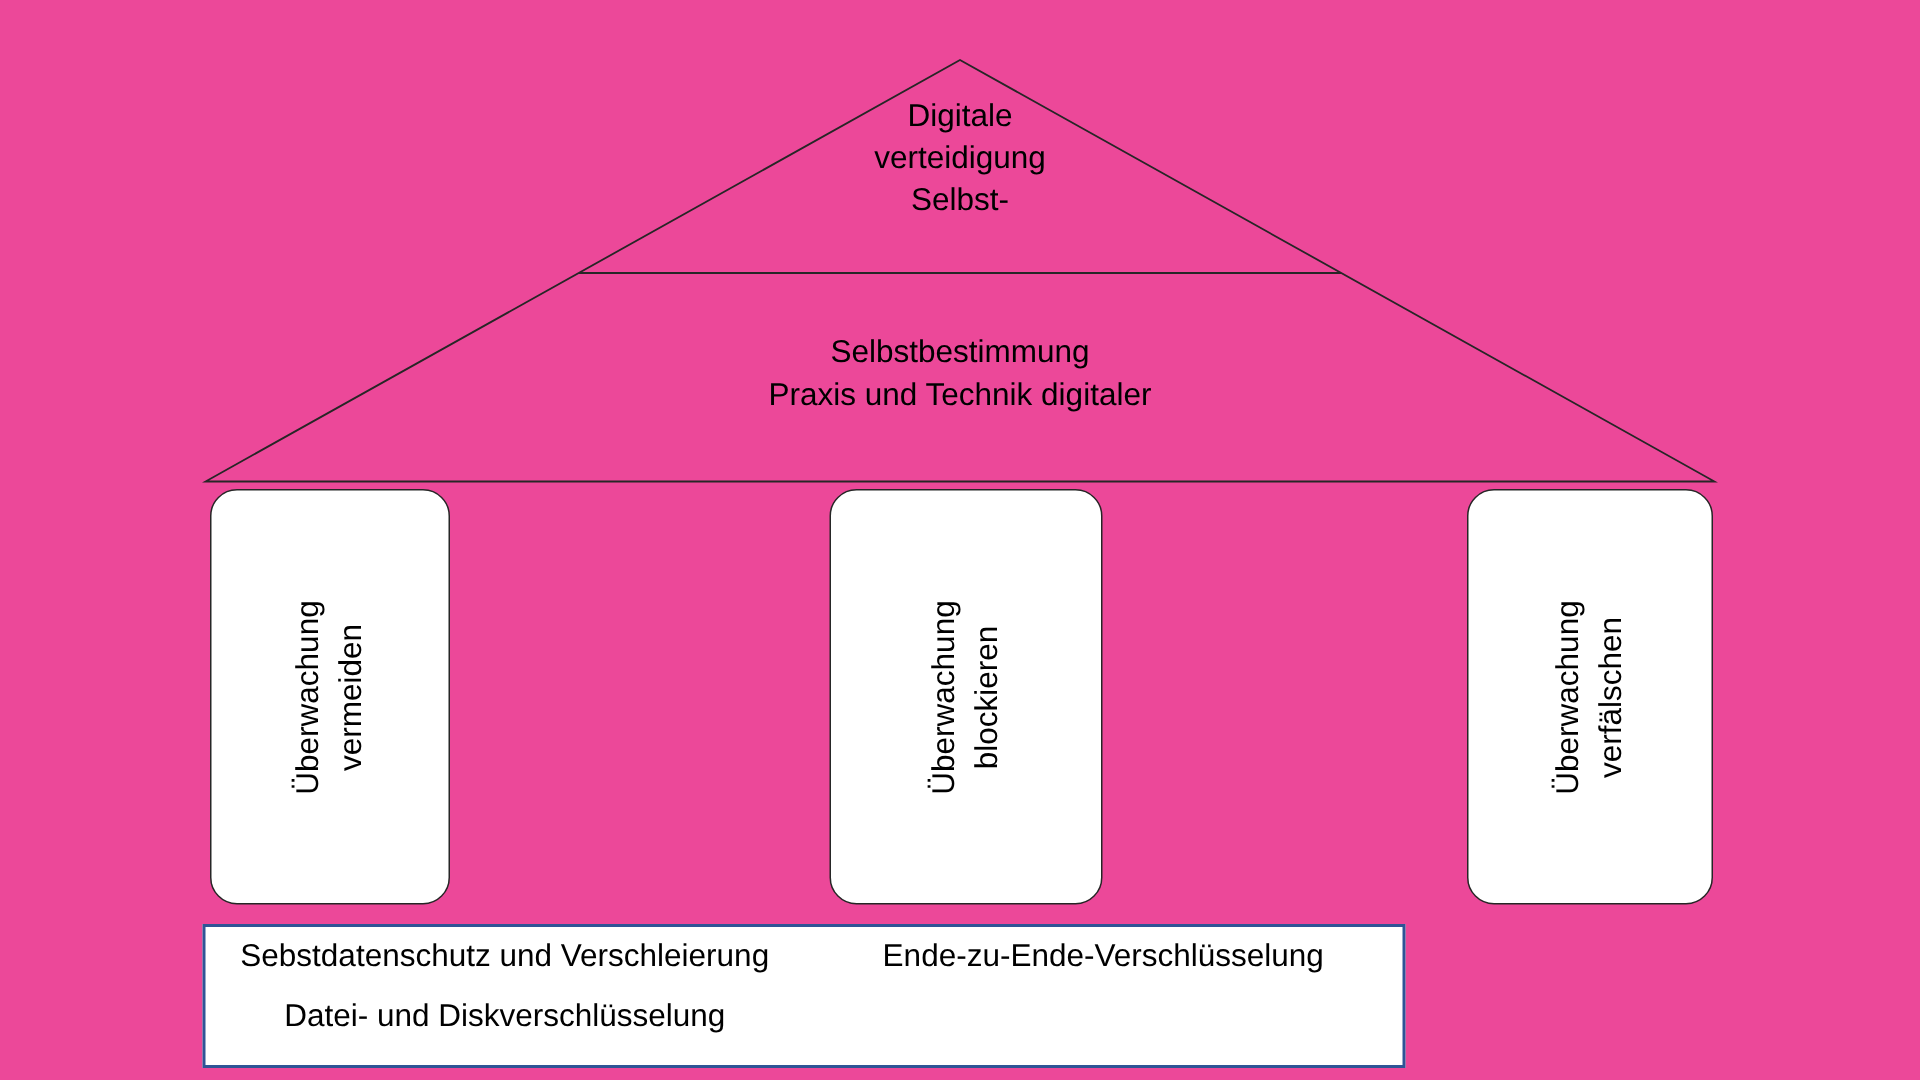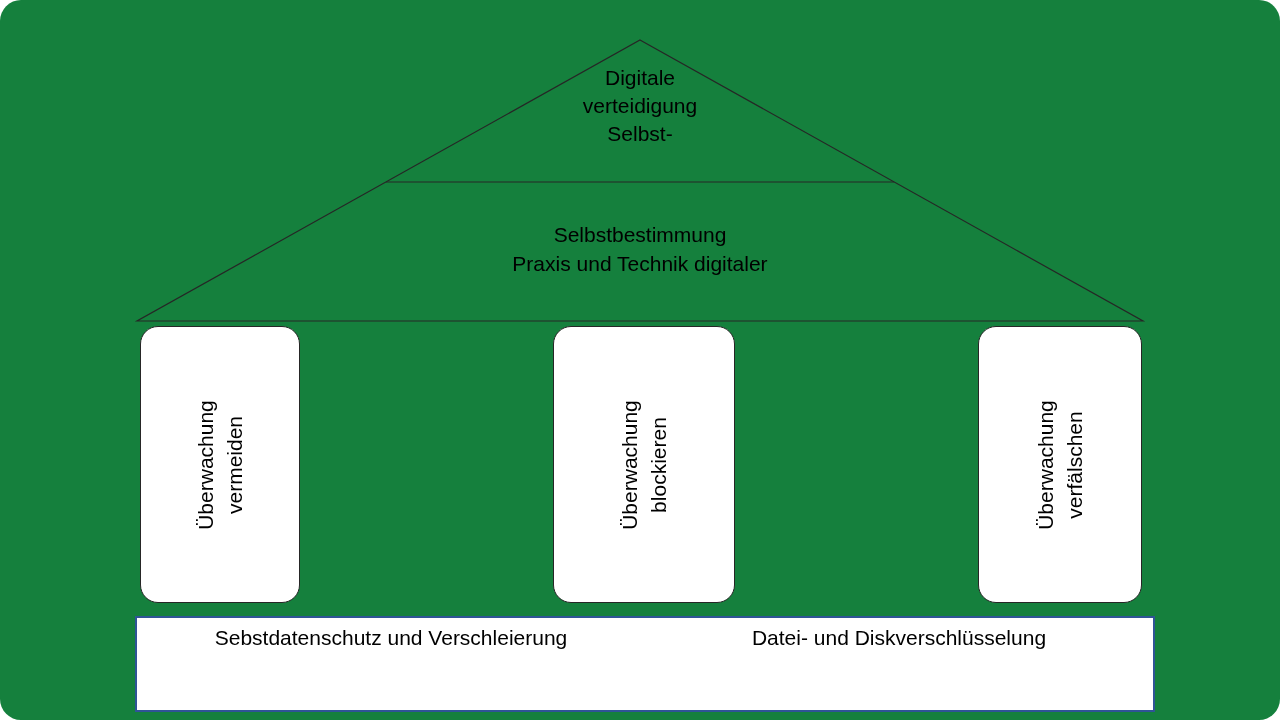--- a/index.html
+++ b/index.html
@@ -5,24 +5,23 @@
   html, body {
     margin: 0;
     padding: 0;
     background: #ffffff;
     font-family: "Liberation Sans", sans-serif;
   }
   #canvas {
     position: relative;
     width: 1280px;
     height: 720px;
-    background: #15803d;
+    background: #ec4899;
     overflow: hidden;
     color: #000000;
-    border-radius: 21px;
   }
   
   .roof-svg {
     position: absolute;
     left: 0;
     top: 0;
     width: 1280px;
     height: 720px;
   }
   .roof-svg polygon,
@@ -78,21 +77,21 @@
     line-height: 29px;
     white-space: nowrap;
     color: #000000;
   }
   .pillar-text span { display: block; }
   
   .base-box {
     position: absolute;
     left: 135px;
     top: 616px;
-    width: 1020px;
+    width: 802px;
     height: 96px;
     border: 2px solid #2f5496;
     box-sizing: border-box;
     background: #ffffff;
     display: grid;
     grid-template-columns: 1fr 1fr;
     grid-template-rows: 40px 40px;
     align-items: center;
   }
   .base-cell {
@@ -138,16 +137,17 @@
 
   <div class="pillar pillar-3">
     <div class="pillar-text">
       <span>Überwachung</span>
       <span>verfälschen</span>
     </div>
   </div>
 
   <div class="base-box">
     <div class="base-cell">Sebstdatenschutz und Verschleierung</div>
+    <div class="base-cell">Ende-zu-Ende-Verschlüsselung</div>
     <div class="base-cell">Datei- und Diskverschlüsselung</div>
   </div>
 
 </div>
 
 </body></html>

